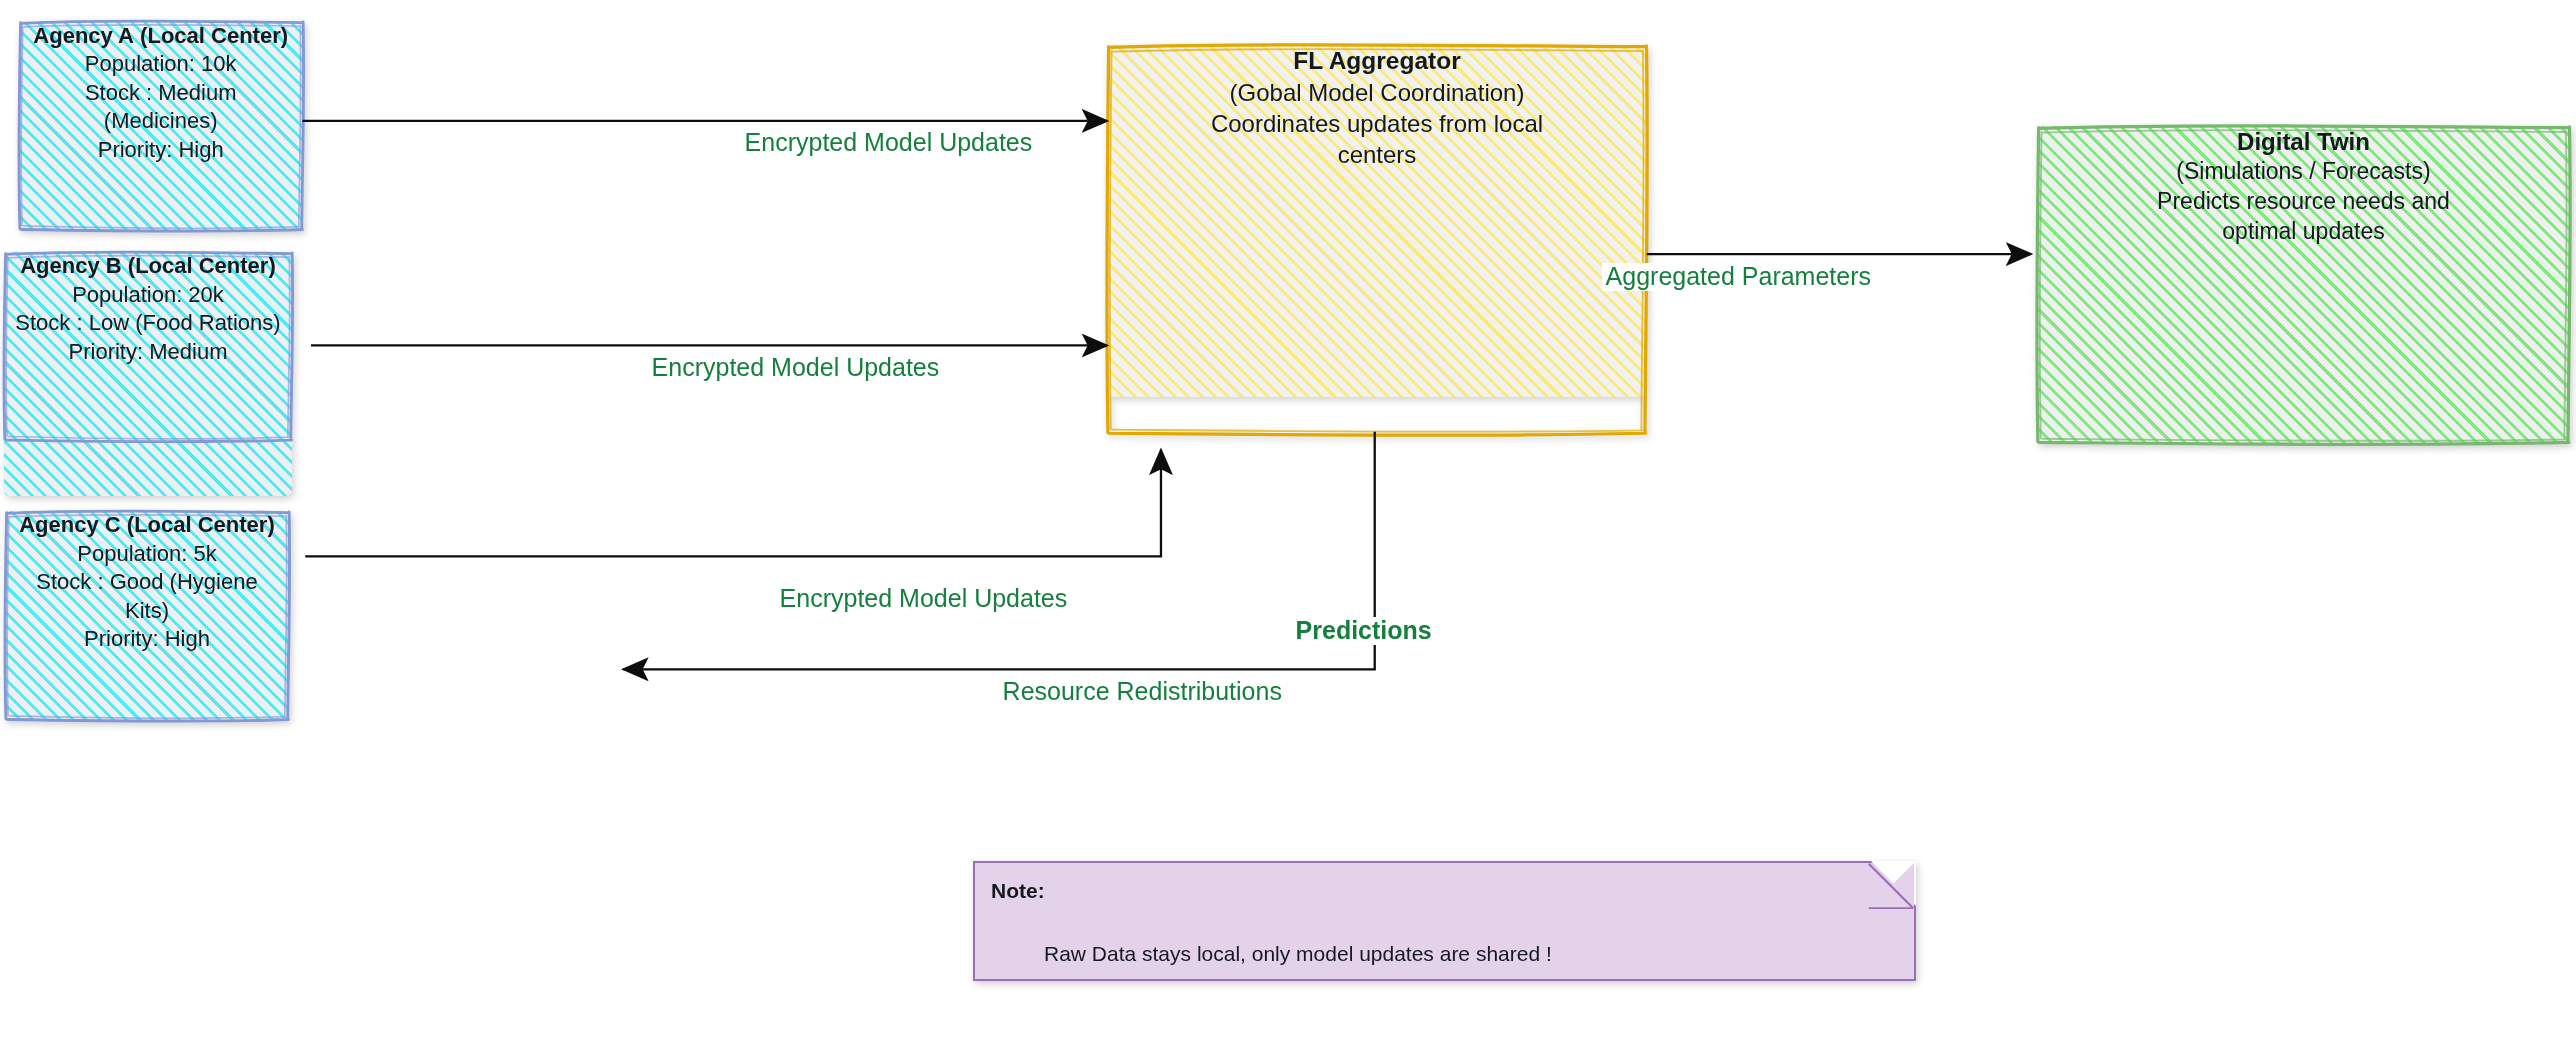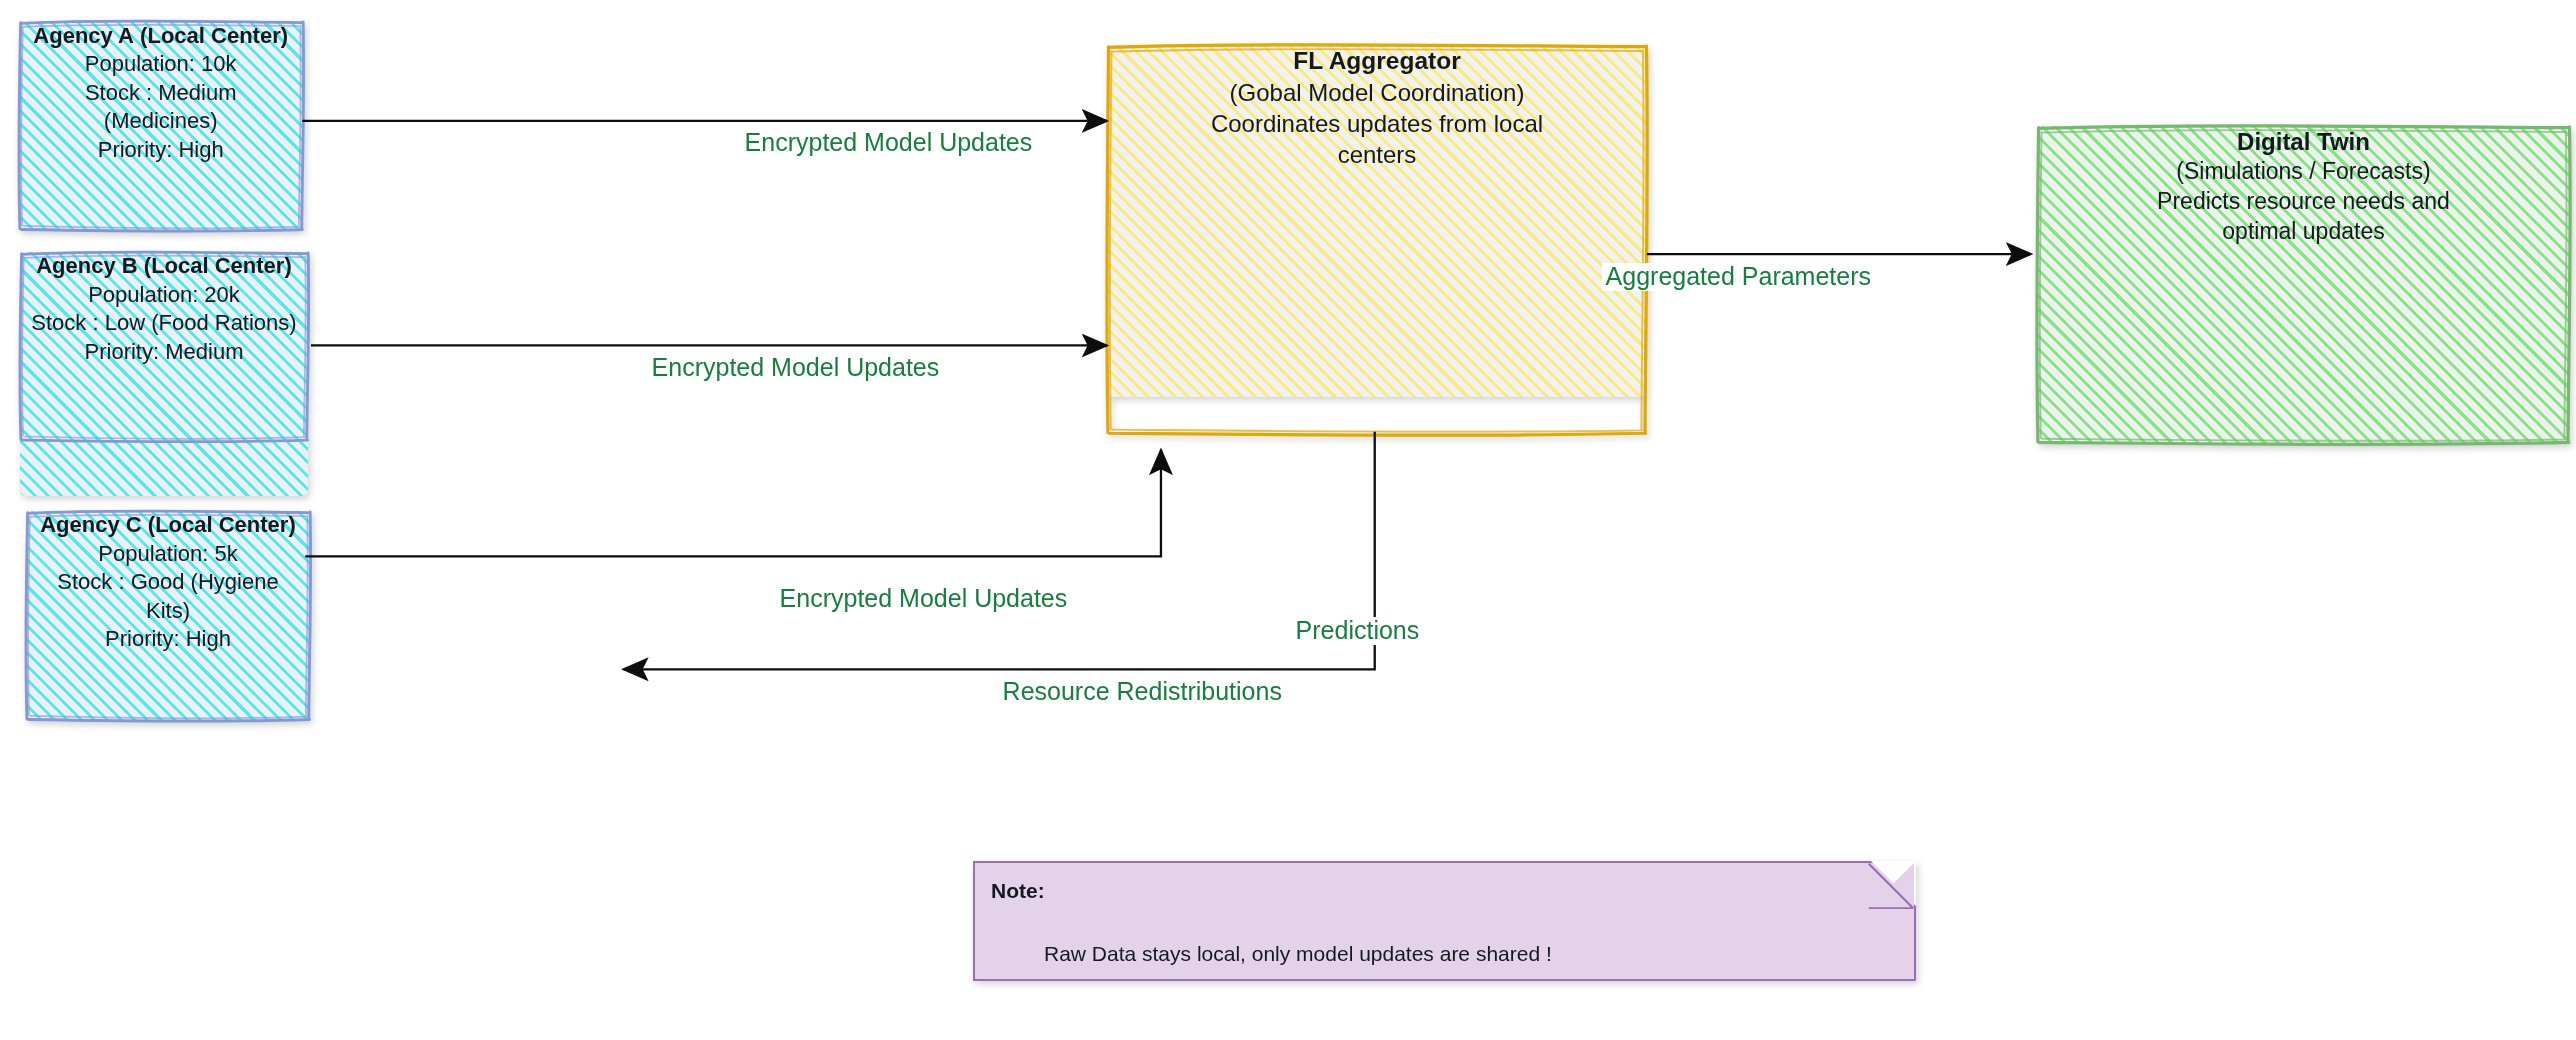--- a/index.html
+++ b/index.html
@@ -183,55 +183,55 @@
   </svg>
 
   <div class="edge-label" style="left:741px; top:109px;">Encrypted Model Updates</div>
 
   <div class="edge-label" style="left:648px; top:334px;">Encrypted Model Updates</div>
 
   <div class="edge-label" style="left:776px; top:565px;">Encrypted Model Updates</div>
 
   <div class="edge-label" style="left:1602px; top:243px;text-align:center;">Aggregated Parameters</div>
 
-  <div class="edge-label" style="left:1292px; top:597px;">Predictions</div>
+  <div class="edge-label" style="left:1292px; top:597px;font-weight:bold;">Predictions</div>
 
   <div class="edge-label" style="left:999px; top:658px;">Resource Redistributions</div>
 
   <div class="node agency" style="left:18.7px; top:21.6px; width:284px; height:209px;">
     <svg class="sketch" viewBox="0 0 414 310" preserveAspectRatio="none">
       <path d="M12,13 C110,8 260,10 402,12 M404,11 C406,110 403,200 402,298
                M403,299 C290,303 140,301 13,299 M11,298 C8,200 10,110 12,12" fill="none" stroke="#8299d6" stroke-width="4" stroke-linecap="round"></path>
       <path d="M15,18 C120,13 265,15 399,17 M400,16 C402,112 399,198 398,294
                M399,295 C285,299 135,297 16,294 M14,293 C11,198 13,110 15,17" fill="none" stroke="#8299d6" stroke-width="2.4" stroke-linecap="round" opacity="0.65"></path>
     </svg>
     <div class="lines">
       <span class="ln ttl"><b>Agency A</b><span> (Local Center)</span></span>
       <span class="ln">Population:  10k</span>
       <span class="ln">Stock : Medium (Medicines)</span>
       <span class="ln">Priority: High</span>
     </div>
   </div>
 
-  <div class="node agency" style="left:20px; top:252px; width:288px; height:244px;border-radius:6px;">
+  <div class="node agency" style="left:4px; top:252px; width:288px; height:244px;border-radius:6px;">
     <svg class="sketch" viewBox="0 0 420 282" preserveAspectRatio="none">
       <path d="M12,13 C115,8 265,10 408,12 M410,11 C412,100 409,185 408,270
                M409,271 C295,275 145,273 13,271 M11,270 C8,185 10,100 12,12" fill="none" stroke="#8299d6" stroke-width="4" stroke-linecap="round"></path>
       <path d="M15,18 C125,13 270,15 405,17 M406,16 C408,102 405,183 404,266
                M405,267 C290,271 140,269 16,266 M14,265 C11,183 13,100 15,17" fill="none" stroke="#8299d6" stroke-width="2.4" stroke-linecap="round" opacity="0.65"></path>
     </svg>
     <div class="lines">
       <span class="ln ttl"><b>Agency B</b><span> (Local Center)</span></span>
       <span class="ln">Population:  20k</span>
       <span class="ln">Stock : Low (Food Rations)</span>
       <span class="ln">Priority: Medium</span>
     </div>
   </div>
 
-  <div class="node agency" style="left:26px; top:511px; width:284px; height:209px;">
+  <div class="node agency" style="left:5px; top:511px; width:284px; height:209px;">
     <svg class="sketch" viewBox="0 0 414 310" preserveAspectRatio="none">
       <path d="M12,13 C110,8 260,10 402,12 M404,11 C406,110 403,200 402,298
                M403,299 C290,303 140,301 13,299 M11,298 C8,200 10,110 12,12" fill="none" stroke="#8299d6" stroke-width="4" stroke-linecap="round"></path>
       <path d="M15,18 C120,13 265,15 399,17 M400,16 C402,112 399,198 398,294
                M399,295 C285,299 135,297 16,294 M14,293 C11,198 13,110 15,17" fill="none" stroke="#8299d6" stroke-width="2.4" stroke-linecap="round" opacity="0.65"></path>
     </svg>
     <div class="lines">
       <span class="ln ttl"><b>Agency C</b><span> (Local Center)</span></span>
       <span class="ln">Population:  5k</span>
       <span class="ln">Stock : Good (Hygiene Kits)</span>

